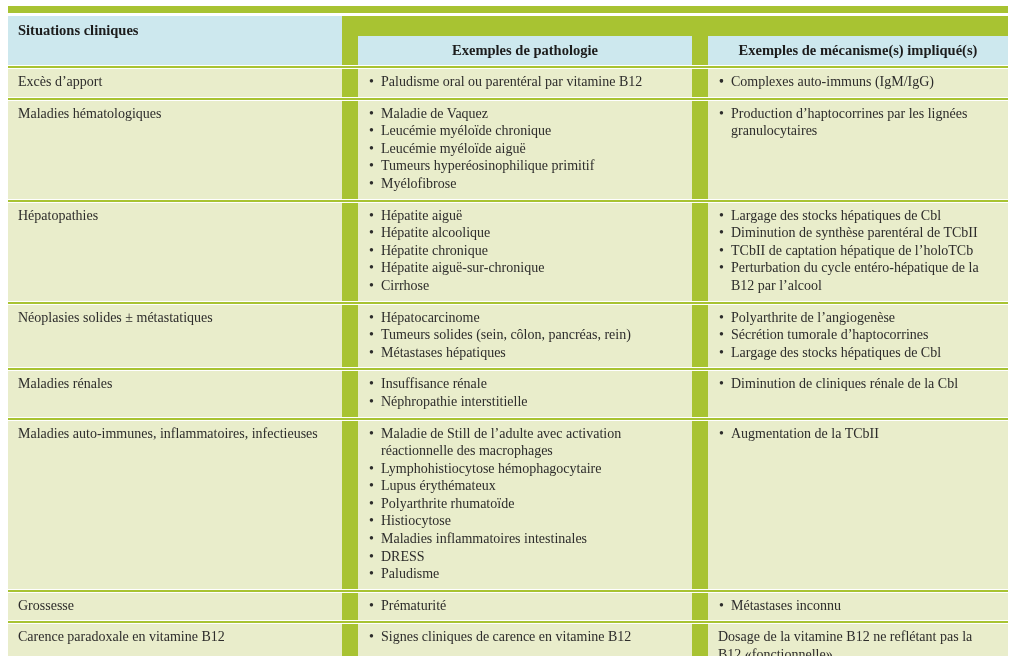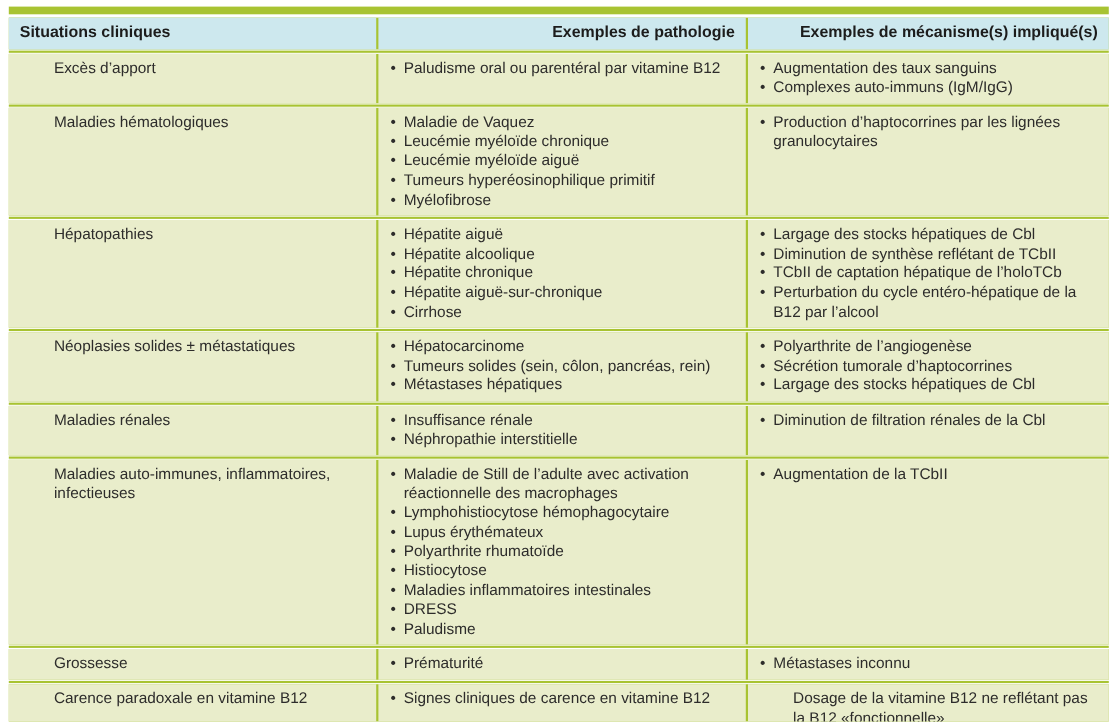--- a/index.html
+++ b/index.html
@@ -10,43 +10,43 @@
   }
   html,body{margin:0;padding:0;background:#ffffff;}
   body{
     width:1017px;height:656px;position:relative;overflow:hidden;
     font-family:"Liberation Sans", sans-serif;color:var(--text);
   }
   .tbl{position:absolute;left:8px;top:6px;width:1000px;}
   .bar{height:7px;background:var(--green);}
   .bar.top{margin-bottom:3px;}
   .row{
-    display:grid;grid-template-columns:334px 334px 1fr;column-gap:2px;
-    background:var(--green);position:relative;
+    display:grid;grid-template-columns:334px 334px 1fr;column-gap:16px;
+    background:var(--green);position:relative;font-family:Liberation Serif, serif;
   }
   .cell{
     background:var(--rowbg);
     padding:4px 10px 6px 10px;
     font-size:14px;line-height:17.6px;
   }
   .row.header .cell{
     background:var(--blue);
     font-weight:bold;font-size:14.5px;line-height:17px;
     padding:6px 10px;color:#1c1c1c;
   }
-  .row.header .cell.c2,.row.header .cell.c3{text-align:right;}
+  .row.header .cell.c2,.row.header .cell.c3{text-align:center;margin-top:20px;}
   .row.body{margin-top:4px;}
   .row.body::before{
     content:"";position:absolute;top:-3px;left:0;right:0;height:2px;
     background:var(--green);
   }
   #rows .row.body:last-child .cell{padding-bottom:13px;}
   .li{position:relative;padding-left:13px;}
   .li .bullet{position:absolute;left:1px;}
-  .plain{padding-left:0;margin-left:31px;}
+  .plain{padding-left:0;}
 </style>
 </head>
 <body>
 
 <div class="tbl">
   <div class="bar top"></div>
 
   <div class="row header">
     <div class="cell c1">Situations cliniques</div>
     <div class="cell c2">Exemples de pathologie</div>
@@ -55,21 +55,21 @@
 
   <div id="rows">
       <div class="row body">
         <div class="cell c1">
           <div class="plain">Excès d’apport</div>
         </div>
         <div class="cell c2">
           <div class="li"><span class="bullet">•</span><span>Paludisme oral ou parentéral par vitamine B12</span></div>
         </div>
         <div class="cell c3">
-          <div class="li"><span class="bullet">•</span><span>Augmentation des taux sanguins</span></div>
+          <div class="li"><span class="bullet">•</span></div>
           <div class="li"><span class="bullet">•</span><span>Complexes auto-immuns (IgM/IgG)</span></div>
         </div>
       </div>
       <div class="row body">
         <div class="cell c1">
           <div class="plain">Maladies hématologiques</div>
         </div>
         <div class="cell c2">
           <div class="li"><span class="bullet">•</span><span>Maladie de Vaquez</span></div>
           <div class="li"><span class="bullet">•</span><span>Leucémie myéloïde chronique</span></div>
@@ -87,21 +87,21 @@
         </div>
         <div class="cell c2">
           <div class="li"><span class="bullet">•</span><span>Hépatite aiguë</span></div>
           <div class="li"><span class="bullet">•</span><span>Hépatite alcoolique</span></div>
           <div class="li"><span class="bullet">•</span><span>Hépatite chronique</span></div>
           <div class="li"><span class="bullet">•</span><span>Hépatite aiguë-sur-chronique</span></div>
           <div class="li"><span class="bullet">•</span><span>Cirrhose</span></div>
         </div>
         <div class="cell c3">
           <div class="li"><span class="bullet">•</span><span>Largage des stocks hépatiques de Cbl</span></div>
-          <div class="li"><span class="bullet">•</span><span>Diminution de synthèse reflétant de TCbII</span></div>
+          <div class="li"><span class="bullet">•</span><span>Diminution de synthèse parentéral de TCbII</span></div>
           <div class="li"><span class="bullet">•</span><span>TCbII de captation hépatique de l’holoTCb</span></div>
           <div class="li"><span class="bullet">•</span><span>Perturbation du cycle entéro-hépatique de la B12 par l’alcool</span></div>
         </div>
       </div>
       <div class="row body">
         <div class="cell c1">
           <div class="plain">Néoplasies solides ± métastatiques</div>
         </div>
         <div class="cell c2">
           <div class="li"><span class="bullet">•</span><span>Hépatocarcinome</span></div>
@@ -116,21 +116,21 @@
       </div>
       <div class="row body">
         <div class="cell c1">
           <div class="plain">Maladies rénales</div>
         </div>
         <div class="cell c2">
           <div class="li"><span class="bullet">•</span><span>Insuffisance rénale</span></div>
           <div class="li"><span class="bullet">•</span><span>Néphropathie interstitielle</span></div>
         </div>
         <div class="cell c3">
-          <div class="li"><span class="bullet">•</span><span>Diminution de filtration rénales de la Cbl</span></div>
+          <div class="li"><span class="bullet">•</span><span>Diminution de cliniques rénale de la Cbl</span></div>
         </div>
       </div>
       <div class="row body">
         <div class="cell c1">
           <div class="plain">Maladies auto-immunes, inflammatoires, infectieuses</div>
         </div>
         <div class="cell c2">
           <div class="li"><span class="bullet">•</span><span>Maladie de Still de l’adulte avec activation réactionnelle des macrophages</span></div>
           <div class="li"><span class="bullet">•</span><span>Lymphohistiocytose hémophagocytaire</span></div>
           <div class="li"><span class="bullet">•</span><span>Lupus érythémateux</span></div>

